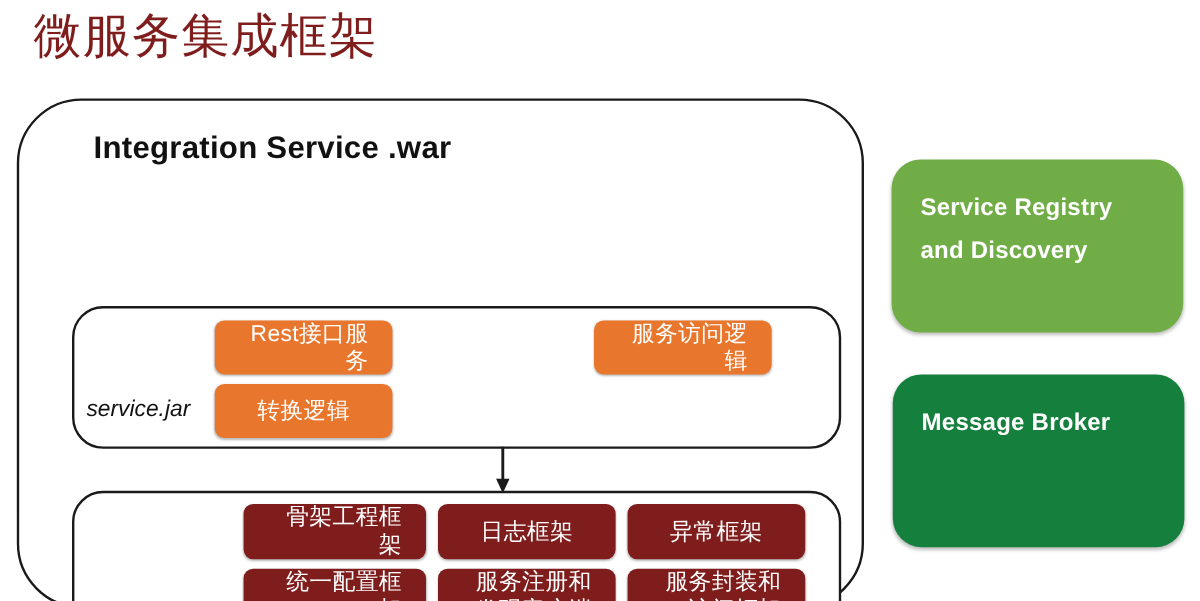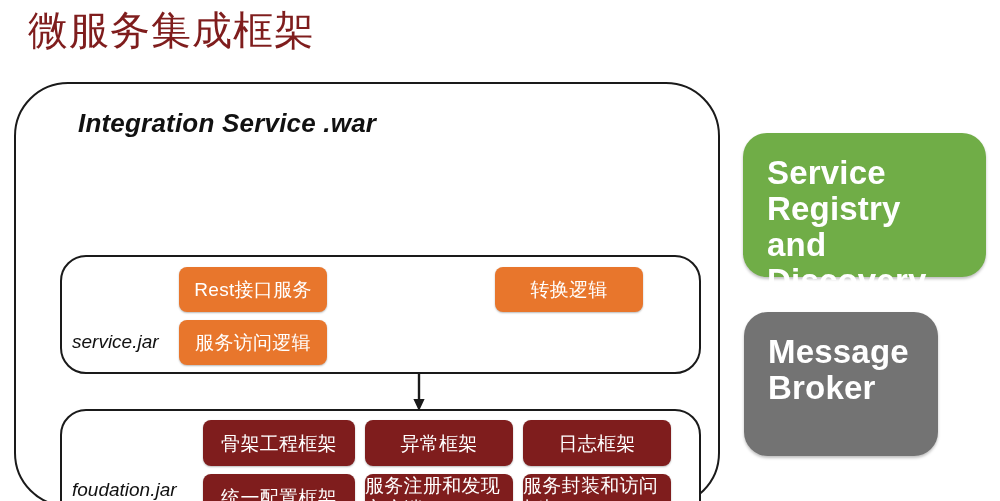--- a/index.html
+++ b/index.html
@@ -43,21 +43,20 @@
     border-radius: 54px;
     background: #ffffff;
   }
 
   #war-title {
     position: absolute;
     left: 62px;
     top: 24px;
     font-size: 26px;
     font-weight: bold;
-    font-style: italic;
     color: #111111;
     white-space: nowrap;
     letter-spacing: 0.2px;
   }
 
   
   .jar-panel {
     position: absolute;
     border: 2.5px solid #1a1a1a;
     border-radius: 26px;
@@ -107,26 +106,26 @@
     left: 141px;
     top: 9px;
     grid-template-columns: 152px 148px 148px;
     grid-template-rows: 46px 46px 46px;
   }
 
   .node {
     display: flex;
     align-items: center;
     justify-content: center;
-    text-align: left;
+    text-align: right;
     border-radius: 8px;
     color: #ffffff;
     font-size: 19px;
     line-height: 23px;
-    padding: 0 0;
+    padding: 0 20px;
     letter-spacing: 0.3px;
   }
 
   .node.orange {
     background: #E8762C;
     box-shadow: 0 1px 2px rgba(0,0,0,0.28);
   }
 
   .node.blue {
     background: #7f1d1d;
@@ -145,77 +144,76 @@
     top: 288px;
     width: 18px;
     height: 40px;
   }
 
   
   .side-box {
     position: absolute;
     border-radius: 24px;
     color: #ffffff;
-    font-size: 33px;
+    font-size: 20px;
     font-weight: bold;
     line-height: 36px;
     padding: 22px 24px 0 24px;
     letter-spacing: 0.2px;
   }
 
   #registry-box {
     left: 743px;
     top: 133px;
     width: 243px;
     height: 144px;
     background: #70AD47;
     box-shadow: 0 2px 3px rgba(0,0,0,0.25);
   }
 
   #broker-box {
     left: 744px;
     top: 312px;
-    width: 194px;
+    width: 243px;
     height: 144px;
-    background: #737373;
+    background: #15803d;
     box-shadow: 0 2px 3px rgba(0,0,0,0.25);
   }
 </style>
 </head>
 <body>
 
 <div id="canvas">
 
   <div id="page-title">微服务集成框架</div>
 
   <div id="war-container">
 
     <div id="war-title">Integration Service .war</div>
 
     <div id="service-panel" class="jar-panel">
       <div id="service-label" class="jar-label">service.jar</div>
       <div id="service-grid" class="grid">
         <div class="node orange">Rest接口服务</div>
         <div class="node empty"></div>
+        <div class="node orange">服务访问逻辑</div>
         <div class="node orange">转换逻辑</div>
-        <div class="node orange">服务访问逻辑</div>
       </div>
     </div>
 
     <svg id="connector-arrow" viewBox="0 0 18 40">
       <line x1="9" y1="0" x2="9" y2="30" stroke="#1a1a1a" stroke-width="2.4"></line>
       <polygon points="9,39 3.4,27 14.6,27" fill="#1a1a1a"></polygon>
     </svg>
 
     <div id="foundation-panel" class="jar-panel">
-      <div id="foundation-label" class="jar-label">foudation.jar</div>
       <div id="foundation-grid" class="grid">
         <div class="node blue">骨架工程框架</div>
+        <div class="node blue">日志框架</div>
         <div class="node blue">异常框架</div>
-        <div class="node blue">日志框架</div>
         <div class="node blue">统一配置框架</div>
         <div class="node blue">服务注册和发现客户端</div>
         <div class="node blue">服务封装和访问框架</div>
 
       </div>
     </div>
 
   </div>
 
   <div id="registry-box" class="side-box">Service Registry and Discovery</div>

